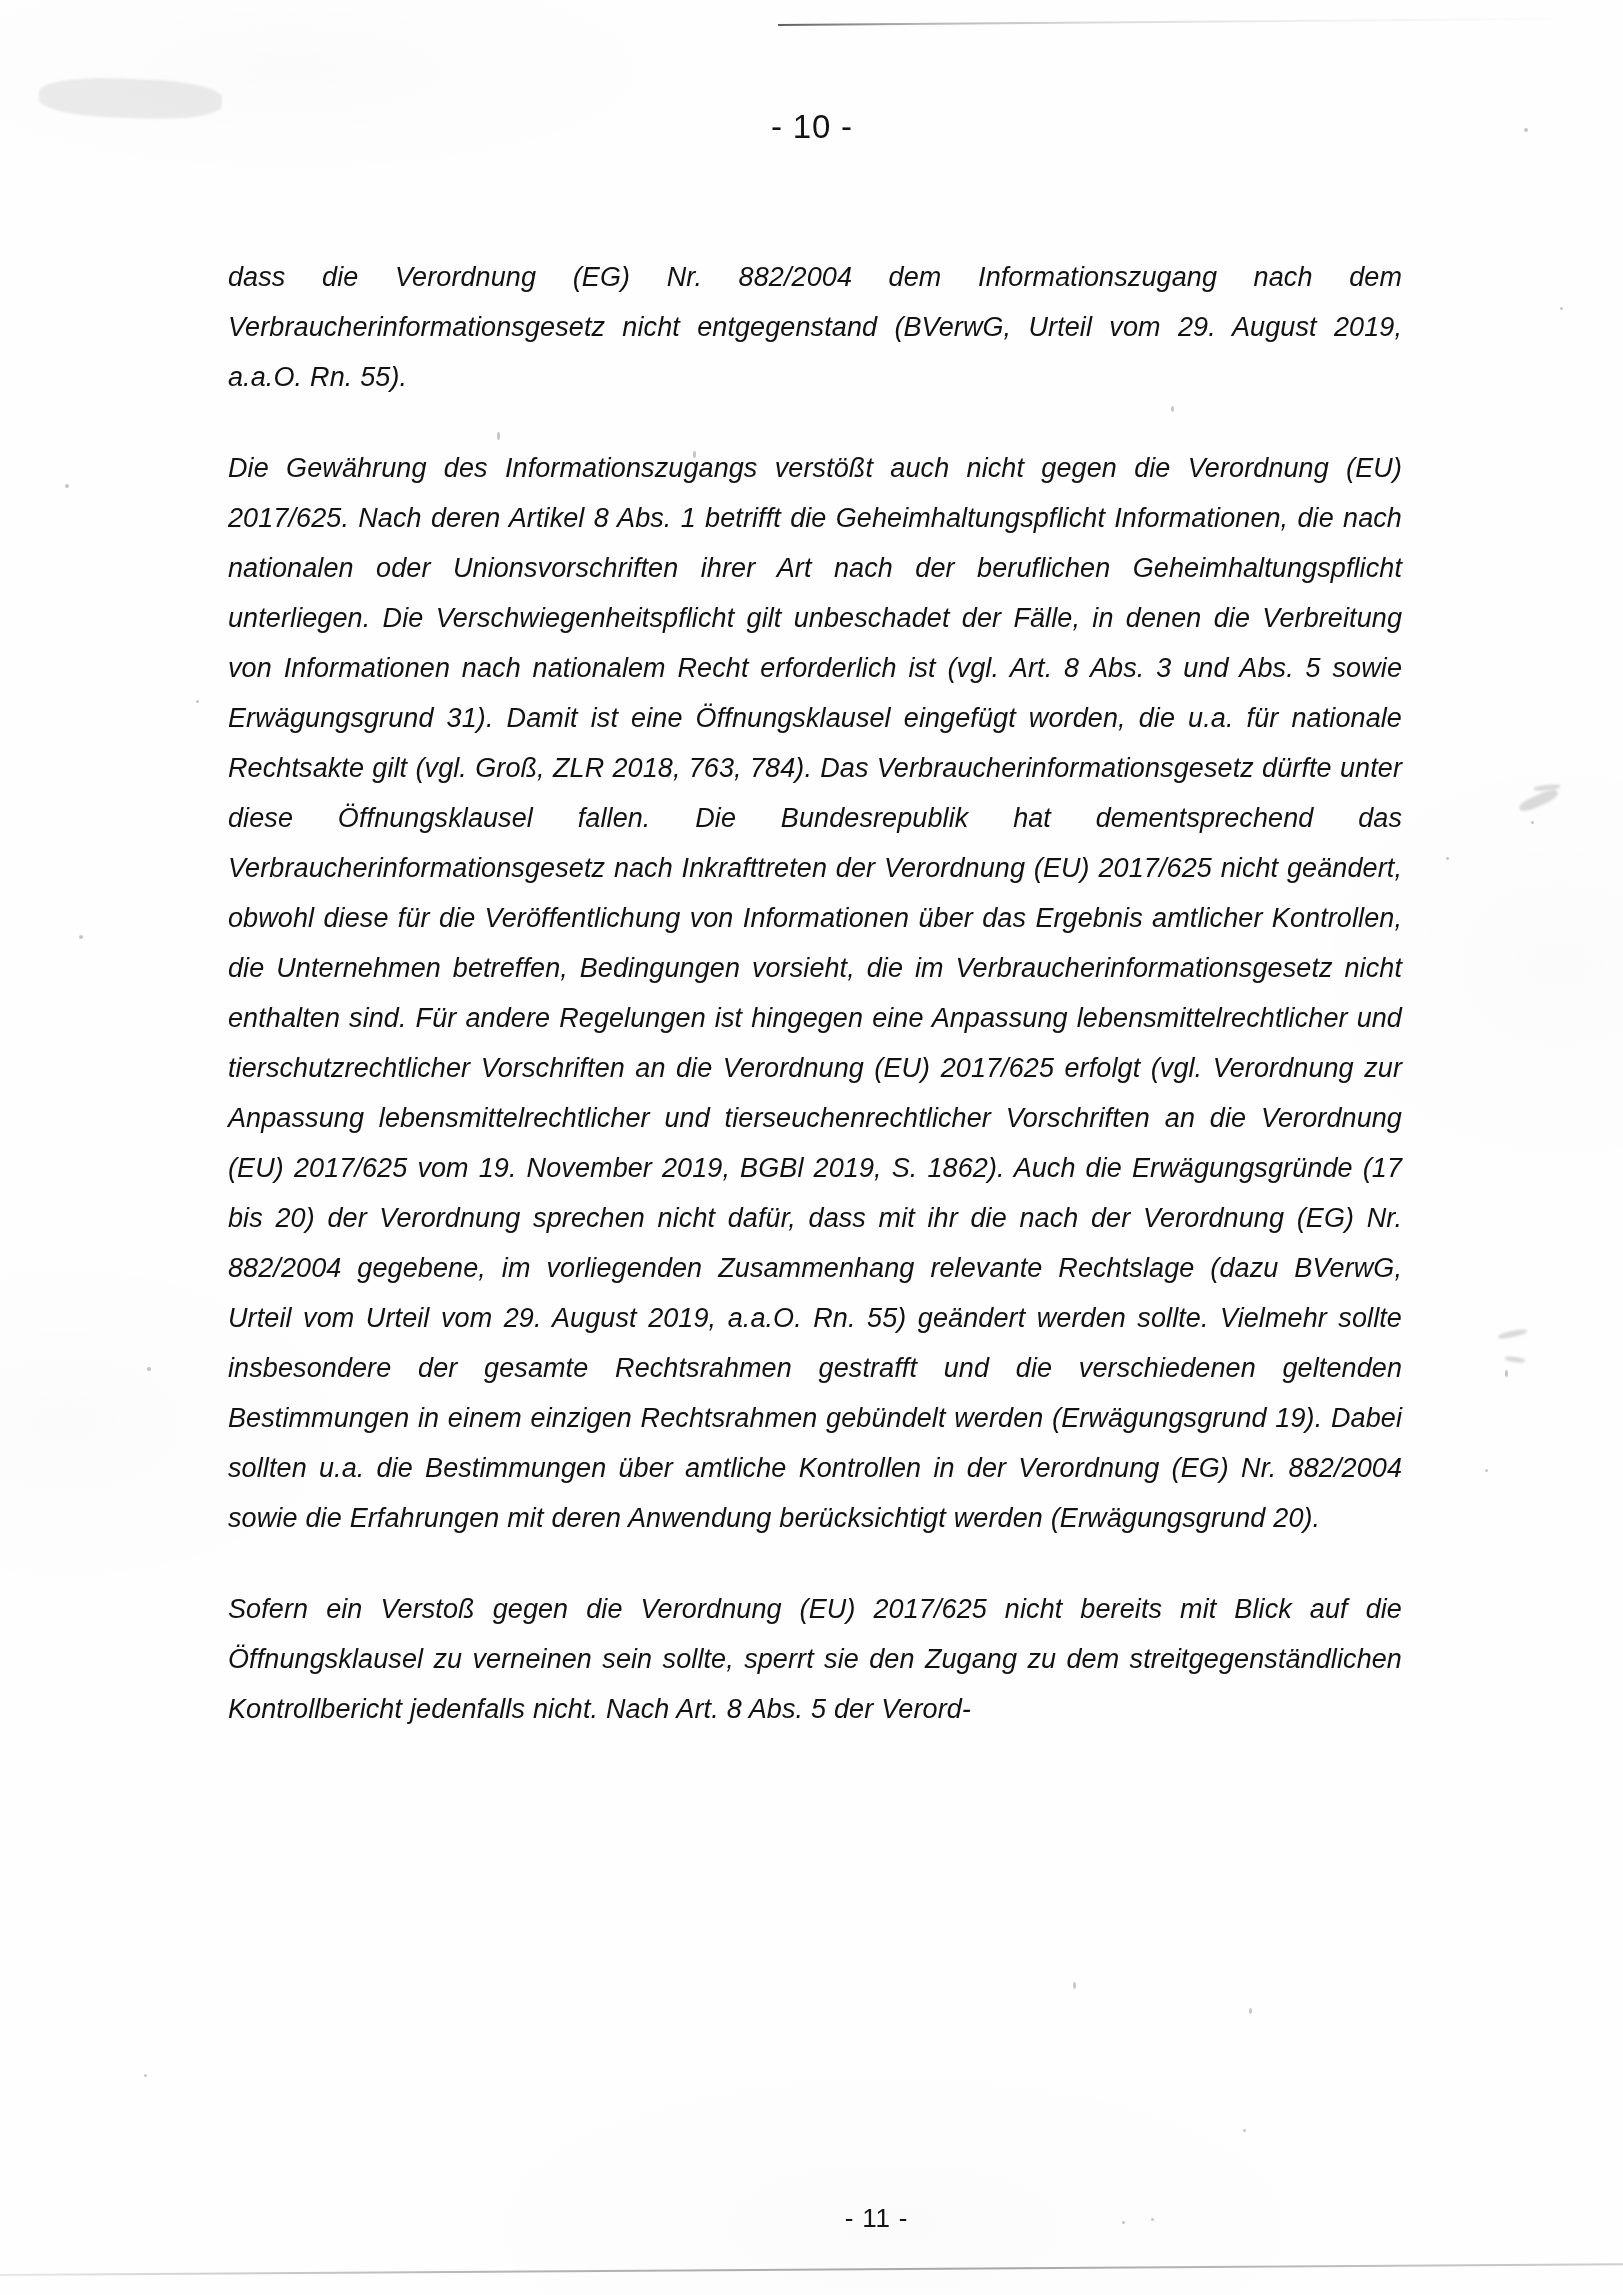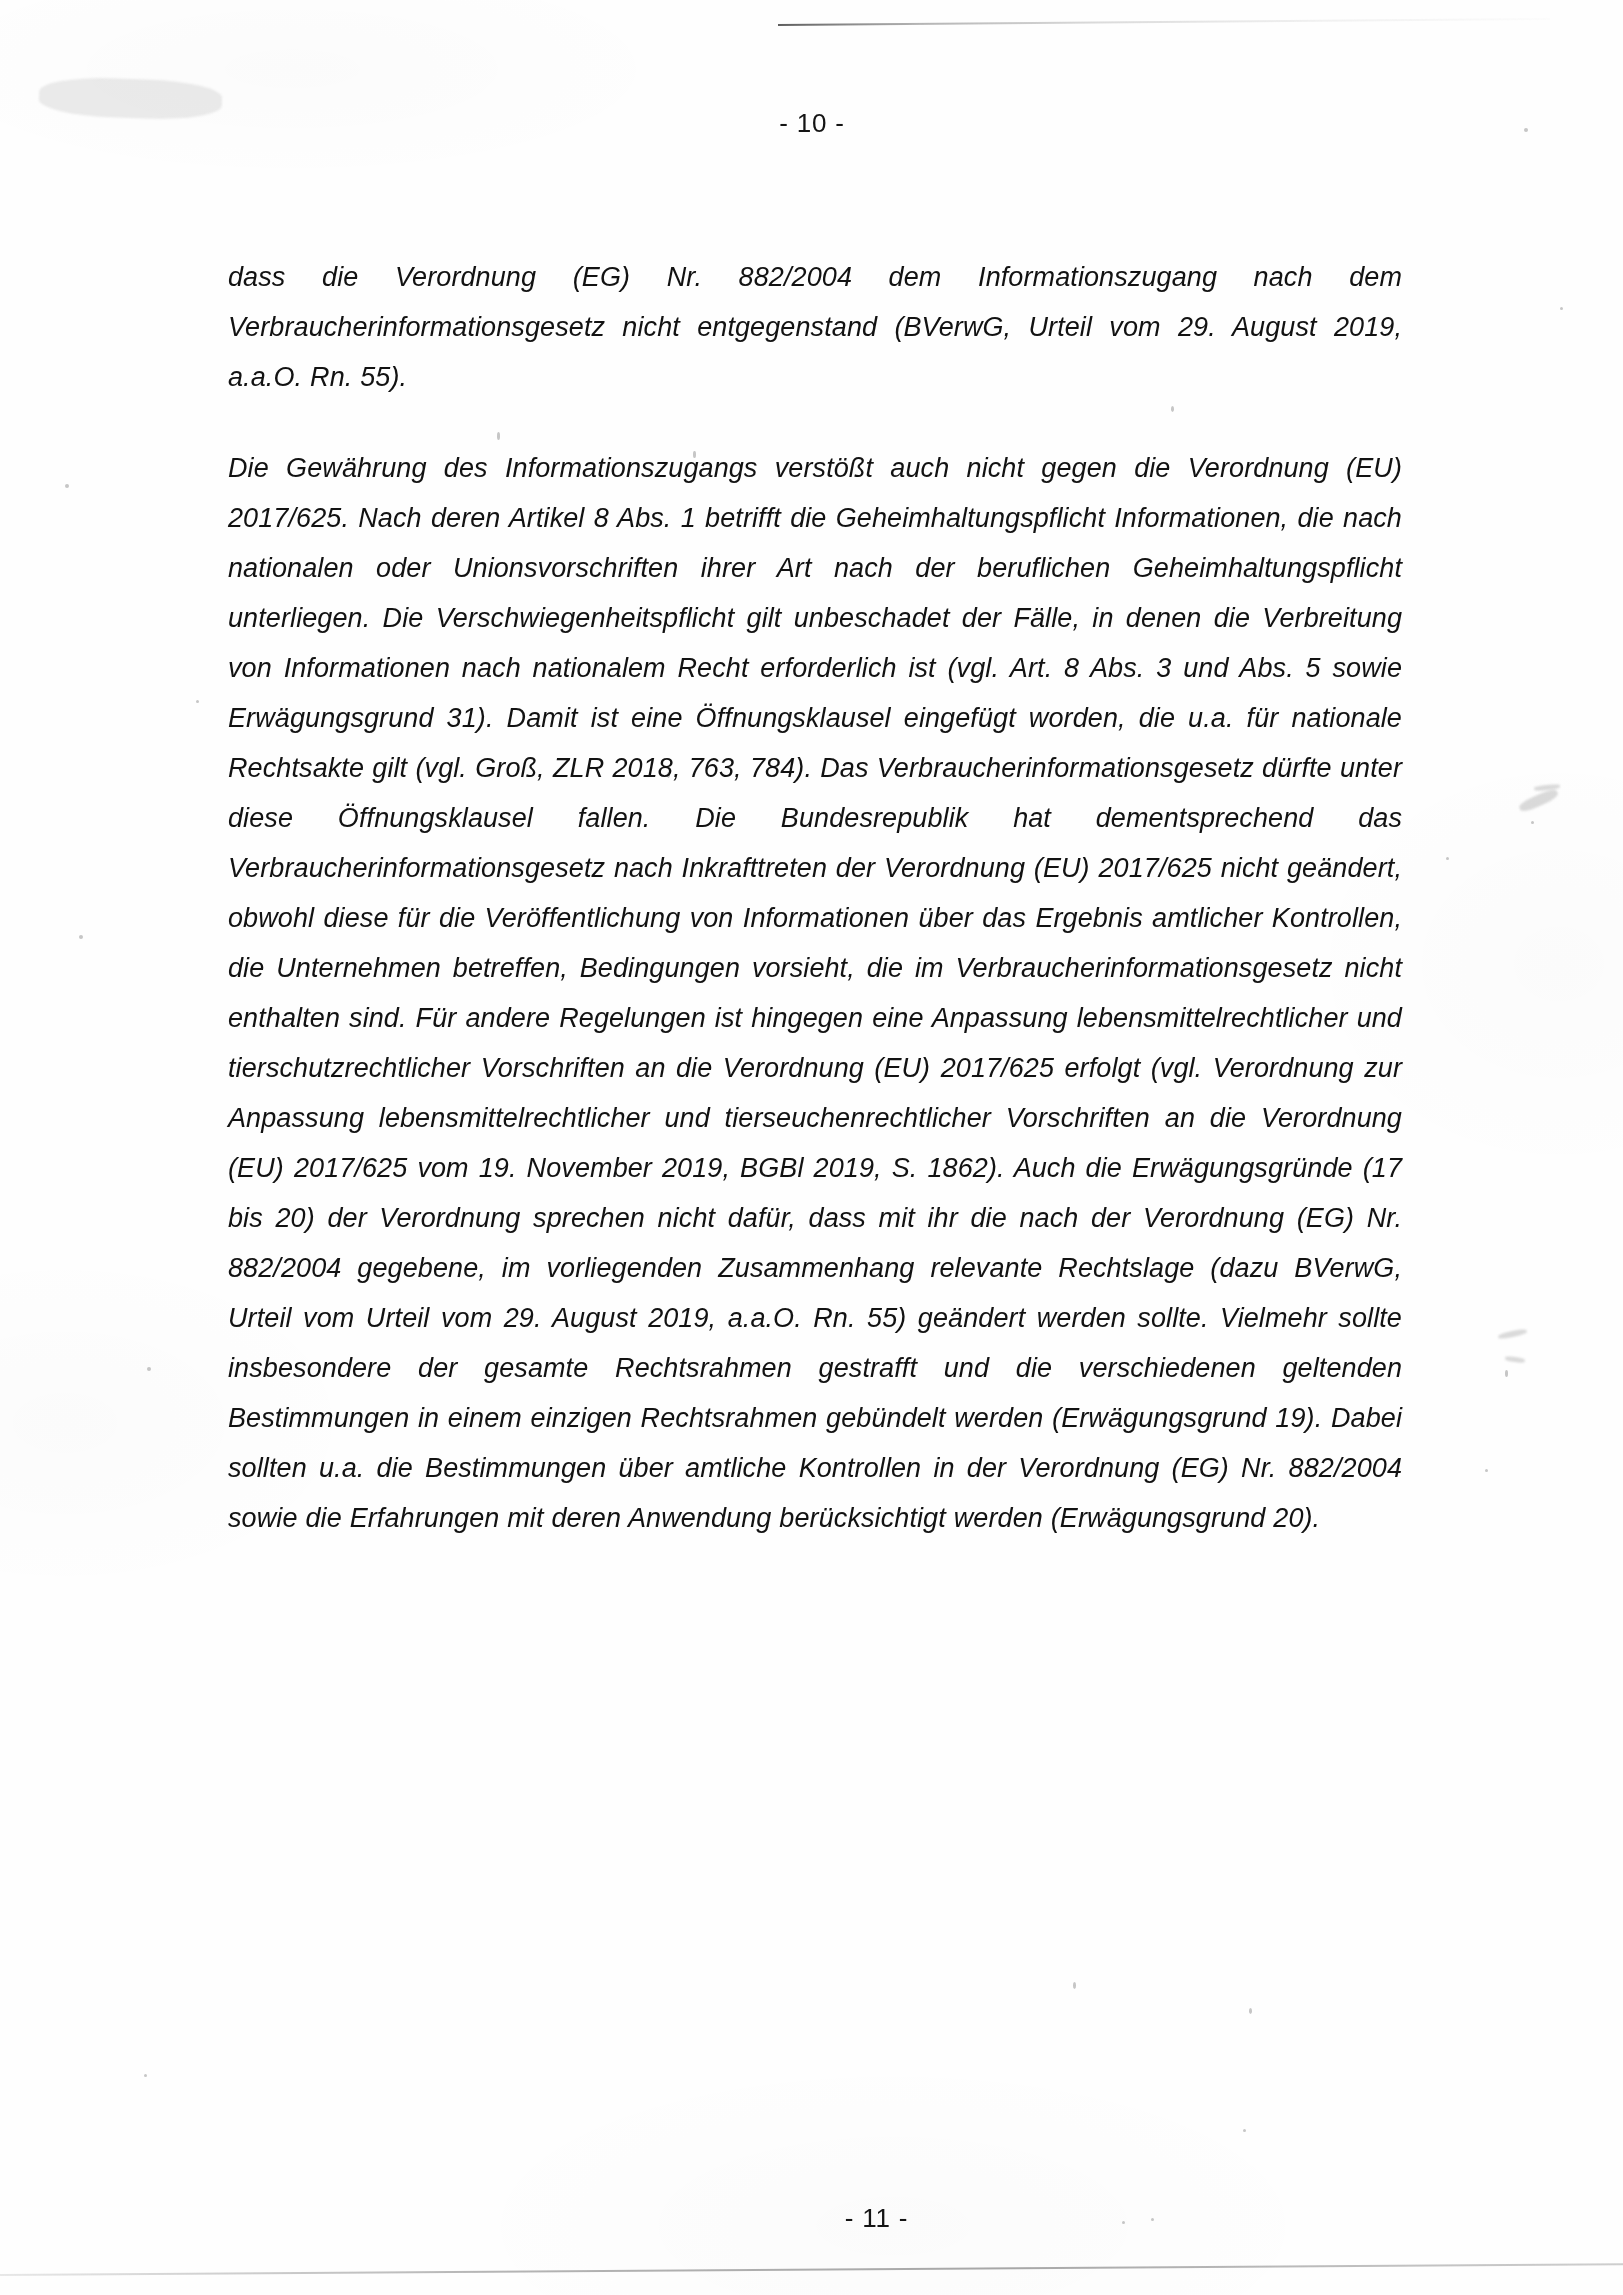--- a/index.html
+++ b/index.html
@@ -72,21 +72,21 @@
     filter: blur(1px);
     border-radius: 40%;
   }
 
   
   .page-number {
     position: absolute;
     left: 0;
     width: 1624px;
     text-align: center;
-    font-size: 26px;
+    font-size: 33px;
     letter-spacing: 0.8px;
     color: #141414;
   }
   .page-number.top { top: 108px; }
 
   .footer-number {
     position: absolute;
     top: 2203px;
     left: 0;
     width: 1360px;
@@ -152,18 +152,19 @@
   <div class="smudge" style="left:1534px; top:785px; width:26px; height:4.6px; transform:rotate(-6deg);"></div>
   <div class="smudge" style="left:1498px; top:1331px; width:29px; height:5.9px; transform:rotate(-12deg);"></div>
   <div class="smudge" style="left:1505px; top:1357px; width:19.6px; height:4.6px; transform:rotate(8deg);"></div>
   <div class="smudge" style="left:39px;  top:79px; width:183px; height:39px; transform:rotate(2deg); opacity:0.55;"></div>
 
   <div class="page-number top">- 10 -</div>
 
   <div class="body-text">
     <p class="para">dass die Verordnung (EG) Nr. 882/2004 dem Informationszugang nach dem Verbraucherinformationsgesetz nicht entgegenstand (BVerwG, Urteil vom 29. August 2019, a.a.O. Rn. 55).</p>
     <p class="para">Die Gewährung des Informationszugangs verstößt auch nicht gegen die Verordnung (EU) 2017/625. Nach deren Artikel 8 Abs. 1 betrifft die Geheimhaltungspflicht Informationen, die nach nationalen oder Unionsvorschriften ihrer Art nach der beruflichen Geheimhaltungspflicht unterliegen. Die Verschwiegenheitspflicht gilt unbeschadet der Fälle, in denen die Verbreitung von Informationen nach nationalem Recht erforderlich ist (vgl. Art. 8 Abs. 3 und Abs. 5 sowie  Erwägungsgrund 31). Damit ist eine Öffnungsklausel eingefügt worden, die u.a. für nationale Rechtsakte gilt (vgl. Groß, ZLR 2018, 763, 784). Das Verbraucherinformationsgesetz dürfte unter diese Öffnungsklausel fallen. Die Bundesrepublik hat dementsprechend das Verbraucherinformationsgesetz nach Inkrafttreten der Verordnung (EU) 2017/625 nicht geändert, obwohl diese für die Veröffentlichung von Informationen über das Ergebnis amtlicher Kontrollen, die Unternehmen betreffen, Bedingungen vorsieht, die im Verbraucherinformationsgesetz nicht enthalten sind. Für andere Regelungen ist hingegen eine Anpassung lebensmittelrechtlicher und tierschutzrechtlicher Vorschriften an die Verordnung (EU) 2017/625 erfolgt (vgl. Verordnung zur Anpassung lebensmittelrechtlicher und tierseuchenrechtlicher Vorschriften an die Verordnung (EU) 2017/625 vom 19. November 2019, BGBl 2019, S. 1862). Auch die Erwägungsgründe (17 bis 20) der Verordnung sprechen nicht dafür, dass mit ihr die nach der Verordnung (EG) Nr. 882/2004 gegebene, im vorliegenden Zusammenhang relevante Rechtslage (dazu BVerwG, Urteil vom Urteil vom 29. August 2019, a.a.O. Rn. 55) geändert werden sollte. Vielmehr sollte insbesondere der gesamte Rechtsrahmen gestrafft und die verschiedenen geltenden Bestimmungen in einem einzigen Rechtsrahmen gebündelt werden (Erwägungsgrund 19). Dabei sollten u.a. die Bestimmungen über amtliche Kontrollen in der Verordnung (EG) Nr. 882/2004 sowie die Erfahrungen mit deren Anwendung berücksichtigt werden (Erwägungsgrund 20).</p>
+    <p class="para">Sofern ein Verstoß gegen die Verordnung (EU) 2017/625 nicht bereits mit Blick auf die Öffnungsklausel zu verneinen sein sollte, sperrt sie den Zugang zu dem streitgegenständlichen Kontrollbericht jedenfalls nicht. Nach Art. 8 Abs. 5 der Verord-</p>
   </div>
 
   <div class="footer-number">- 11 -</div>
 
 </div>
 
 
 </body></html>

